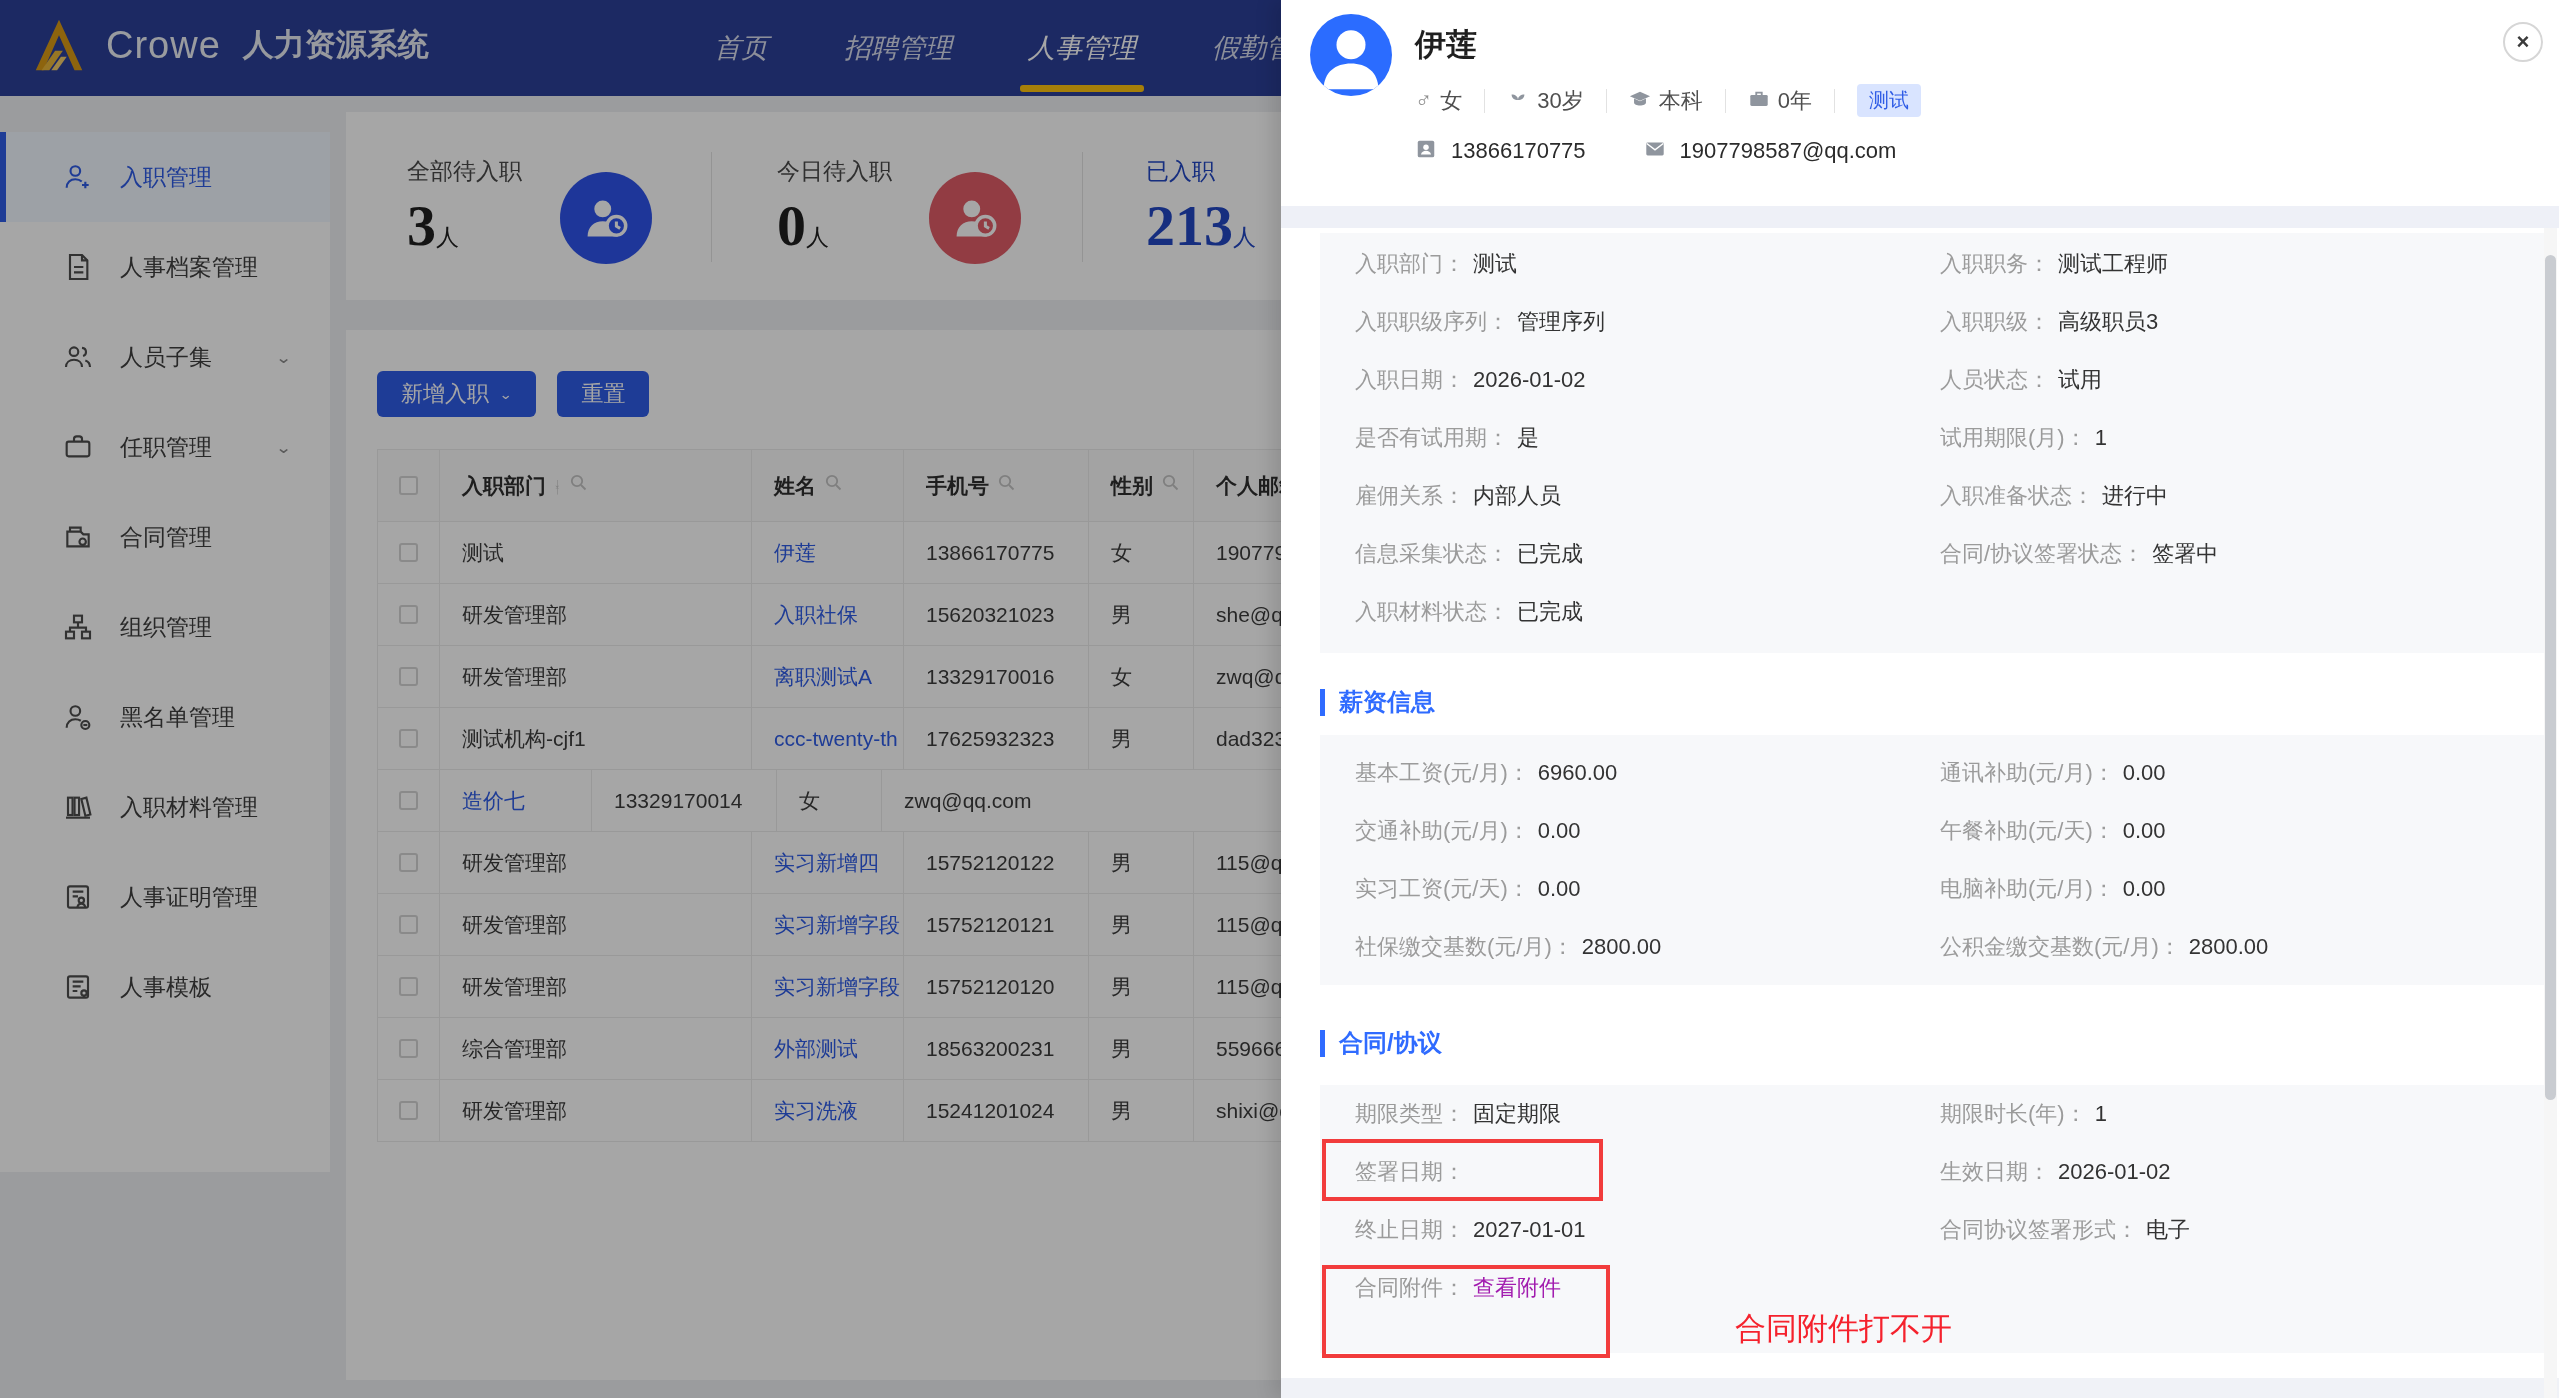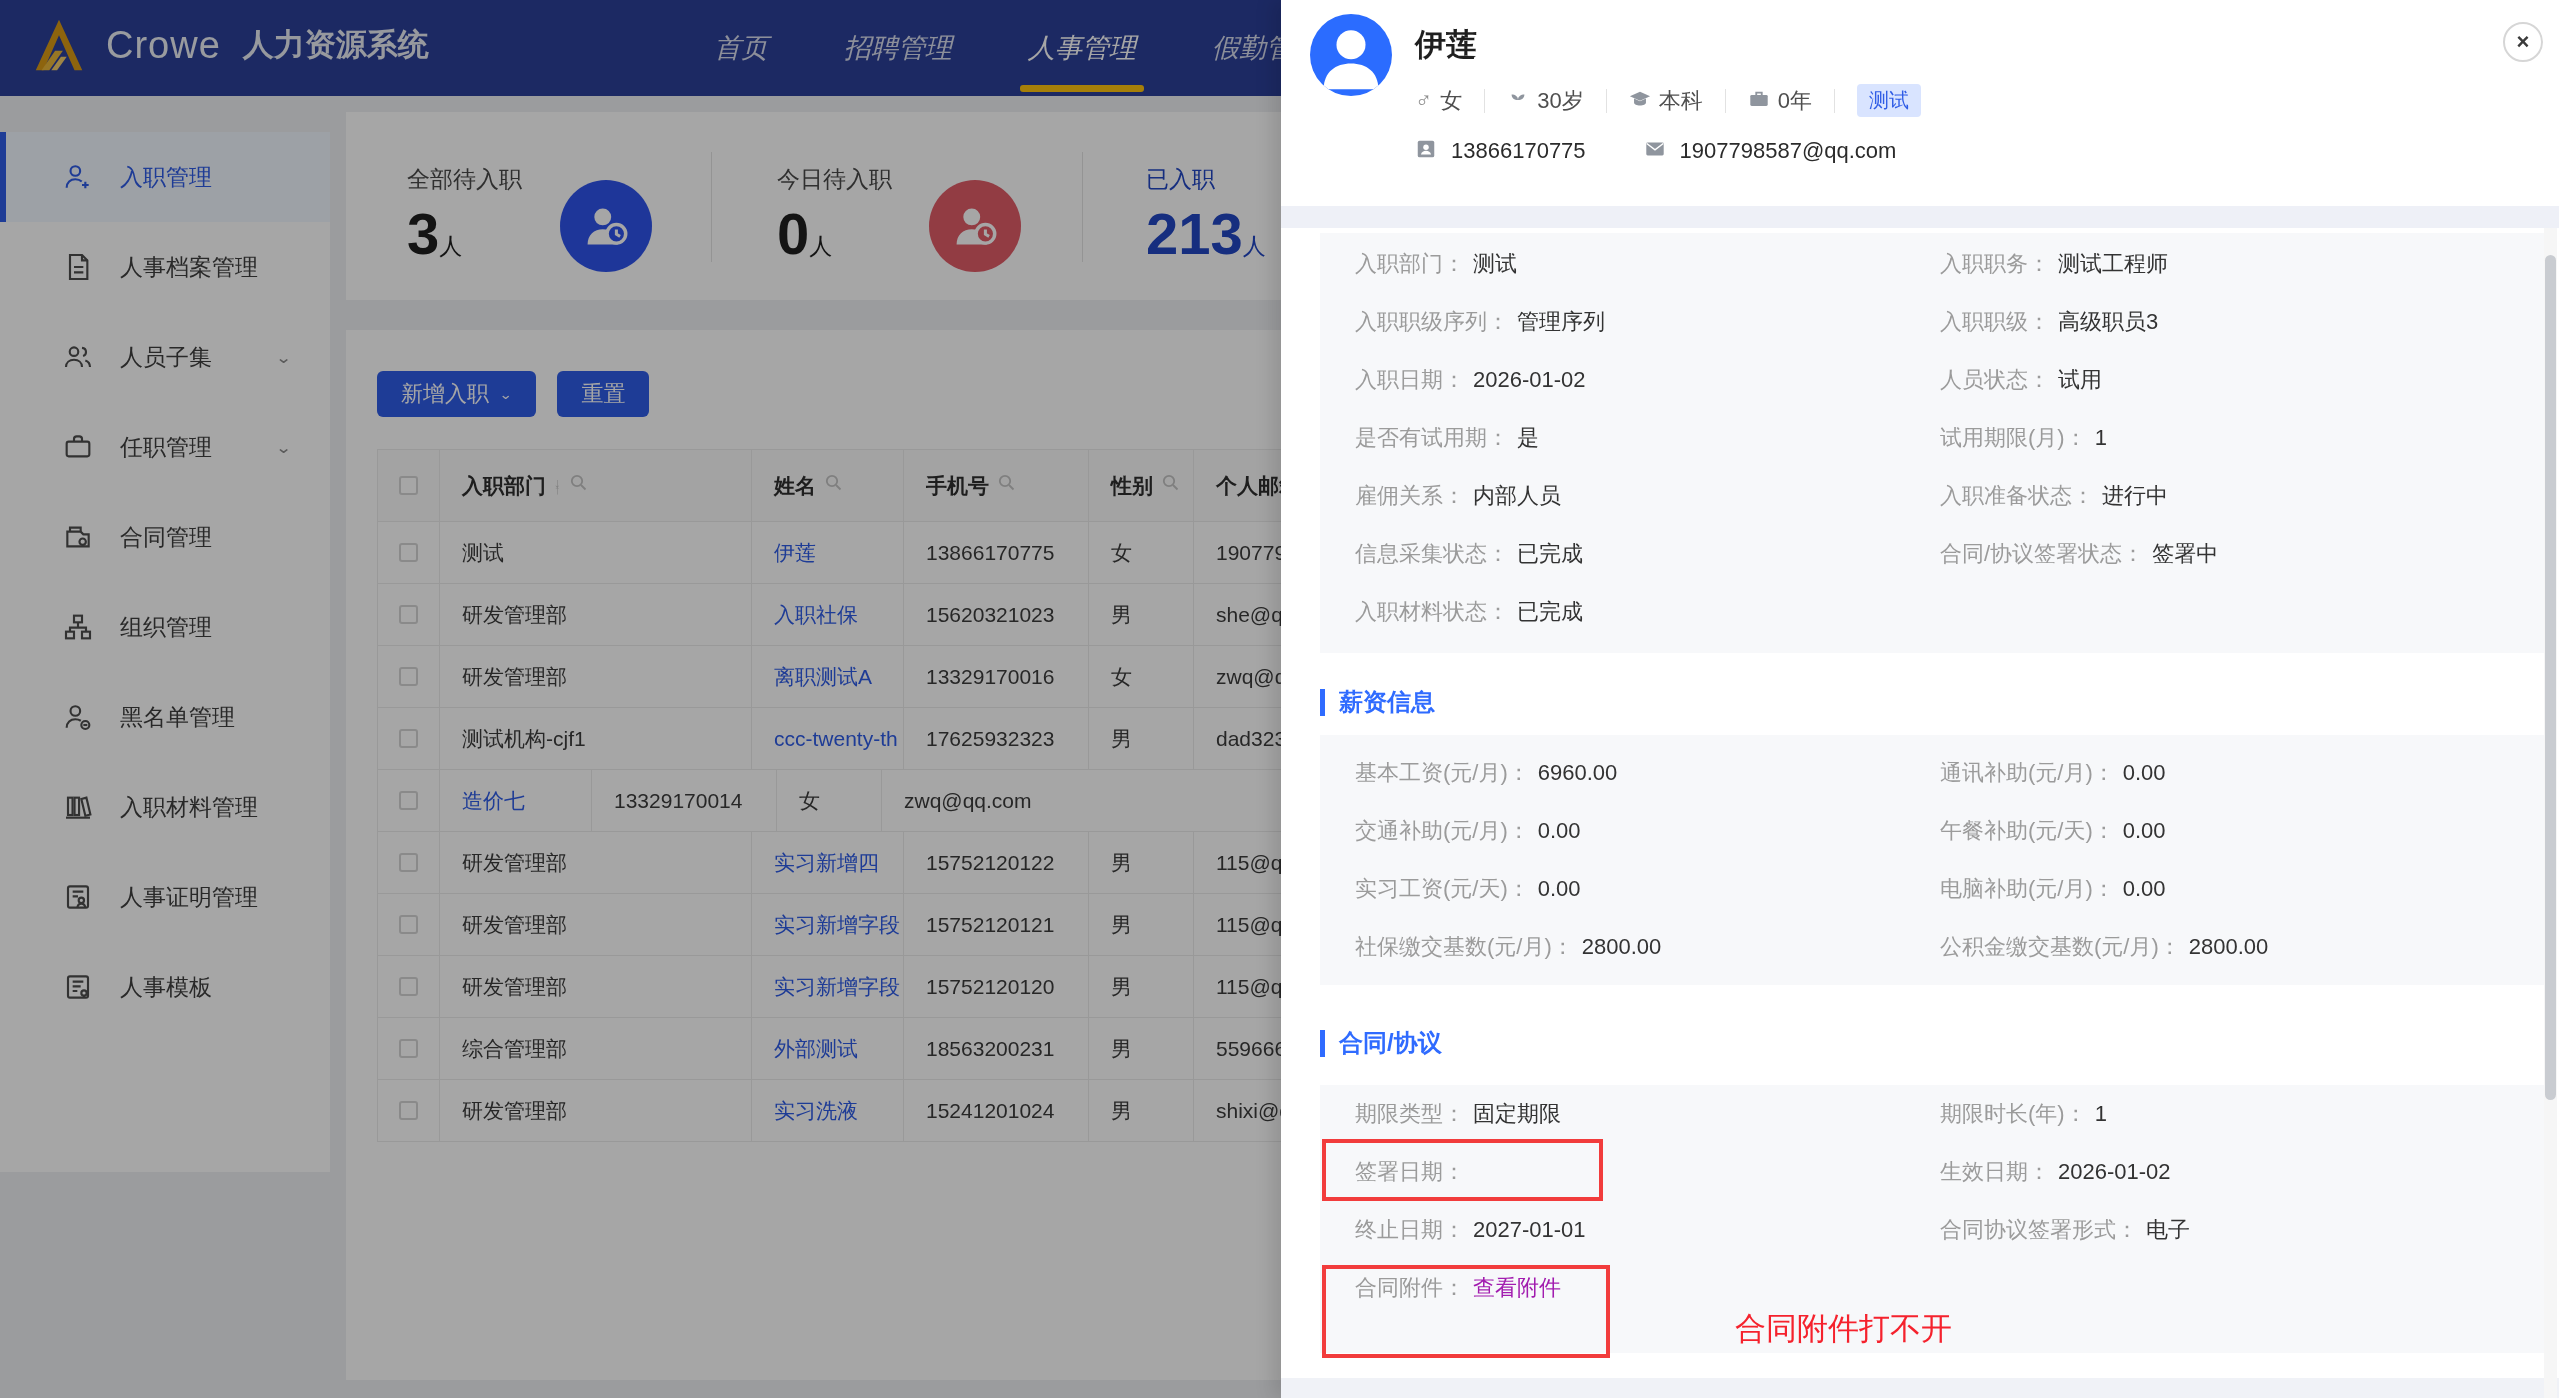--- a/index.html
+++ b/index.html
@@ -26,21 +26,21 @@
   .side-item .sicon { width:32px; height:32px; margin-right:26px; flex:0 0 32px; }
   .side-item .sicon svg { width:32px; height:32px; stroke:#4d4d4d; fill:none; stroke-width:1.6; }
   .side-item.active { color:#2f5ce6; background:#f2f7ff; }
   .side-item.active::before { content:""; position:absolute; left:0; top:0; bottom:0; width:6px; background:#2f5ce6; }
   .side-item.active .sicon svg { stroke:#2f5ce6; }
   .chev { position:absolute; right:38px; color:#8c8c8c; font-size:20px; transform:scaleY(.8); }
 
   
   .content { position:absolute; left:330px; top:96px; width:2229px; height:1302px; background:#eef0f3; }
   .stats-panel { position:absolute; left:16px; top:16px; width:2213px; height:188px; background:#fff; }
-  .stat { position:absolute; top:16px; height:188px; }
+  .stat { position:absolute; top:8px; height:188px;font-family:Liberation Serif, serif; }
   .stat-label { font-size:23px; color:#4a4a4a; margin-top:36px; }
   .stat-num { font-size:58px; font-weight:700; color:#1f1f1f; margin-top:10px; line-height:1; }
   .stat-num .unit { font-size:23px; font-weight:400; color:#1f1f1f; }
   .stat.blue .stat-label, .stat.blue .stat-num, .stat.blue .unit { color:#2247c4; }
   .stat-icon { position:absolute; top:52px; width:92px; height:92px; border-radius:50%;
     display:flex; align-items:center; justify-content:center; }
   .stat-div { position:absolute; top:40px; width:1px; height:110px; background:#e3e3e3; }
 
   .table-panel { position:absolute; left:16px; top:234px; width:2213px; height:1050px; background:#fff; }
   .btn { display:inline-flex; align-items:center; justify-content:center; height:46px; border-radius:6px;

